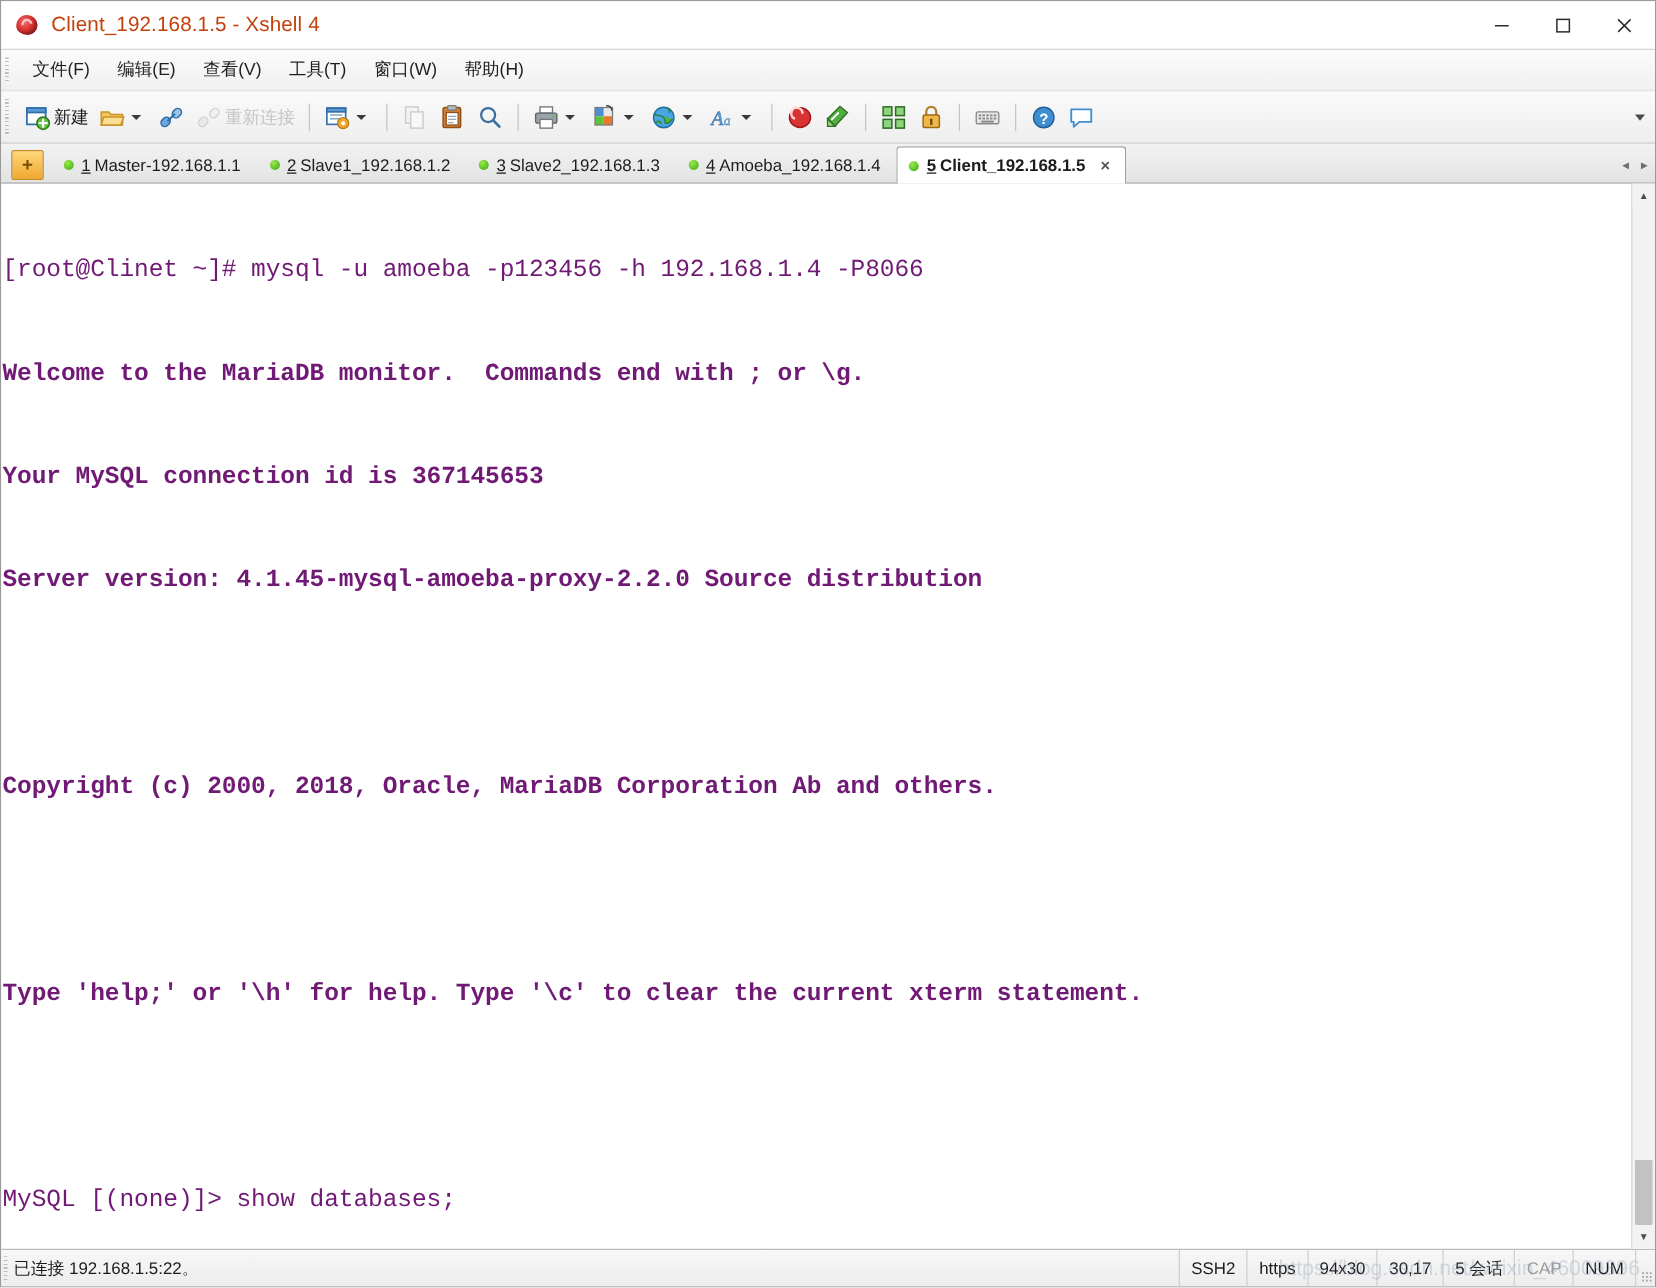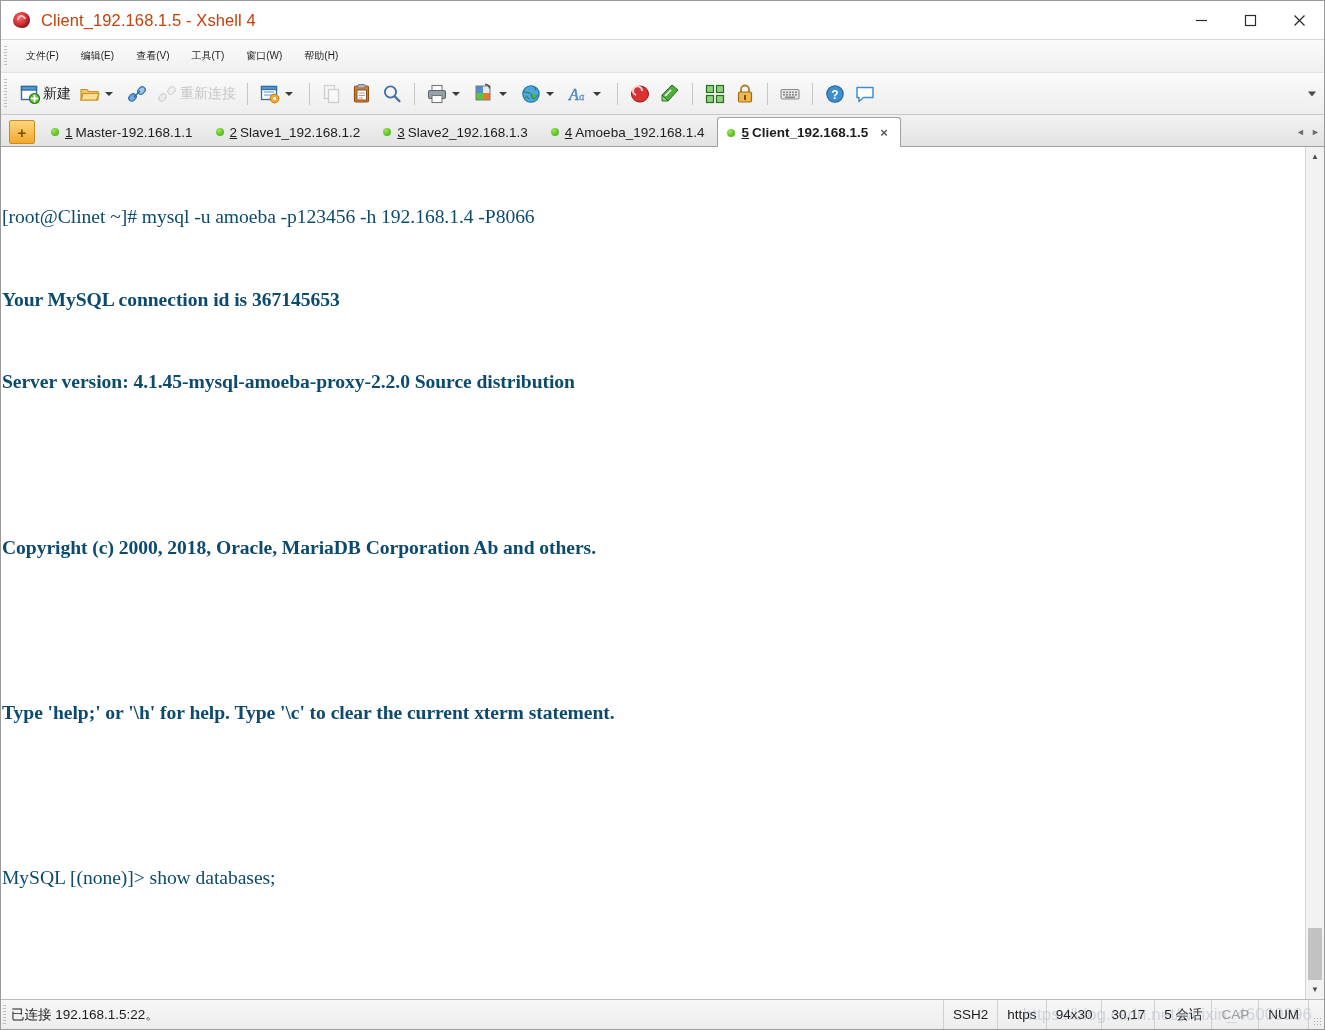--- a/index.html
+++ b/index.html
@@ -81,21 +81,21 @@
     position: relative;
   }
   .menubar::before {
     content: "";
     position: absolute; left: 3px; top: 6px; bottom: 6px;
     width: 3px;
     background-image: repeating-linear-gradient(
       to bottom, #bdbdbd 0 1px, transparent 1px 3px);
   }
   .menu-item {
-    font-size: 10px;
+    font-size: 14px;
     color: #1d1d1d;
     padding: 3px 11px;
     white-space: nowrap;
   }
 
   
   .toolbar {
     height: 43px;
     background: linear-gradient(#fafafa, #eeeeee);
     border-top: 1px solid #e2e2e2;
@@ -217,24 +217,24 @@
     display: flex;
     background: #ffffff;
     min-height: 0;
     position: relative;
     border-bottom: 1px solid #bcbcbc;
   }
   .term {
     flex: 1 1 auto;
     overflow: hidden;
     padding: 1px 0 0 1px;
-    font-family: Liberation Serif, serif;
+    font-family: Liberation Mono, monospace;
     font-size: 19.6px;
     line-height: 27.55px;
-    color: #0c4a6e;
+    color: #701a75;
     white-space: pre;
     letter-spacing: -0.06px;
   }
   .term .line { height: 27.55px; }
   .term .b { font-weight: bold; }
 
   
   .vscroll {
     width: 19px;
     background: #f2f2f2;
@@ -624,20 +624,21 @@
 
     <div class="tabbar-nav">
       <span class="tabnav-arrow">◄</span>
       <span class="tabnav-arrow">►</span>
     </div>
   </div>
 
   <div class="term-wrap">
     <div class="term">
       <div class="line">[root@Clinet ~]# mysql -u amoeba -p123456 -h 192.168.1.4 -P8066</div>
+      <div class="line b">Welcome to the MariaDB monitor.  Commands end with ; or \g.</div>
       <div class="line b">Your MySQL connection id is 367145653</div>
       <div class="line b">Server version: 4.1.45-mysql-amoeba-proxy-2.2.0 Source distribution</div>
       <div class="line"></div>
       <div class="line b">Copyright (c) 2000, 2018, Oracle, MariaDB Corporation Ab and others.</div>
       <div class="line"></div>
       <div class="line b">Type 'help;' or '\h' for help. Type '\c' to clear the current xterm statement.</div>
       <div class="line"></div>
       <div class="line">MySQL [(none)]&gt; show databases;</div>
       
       

